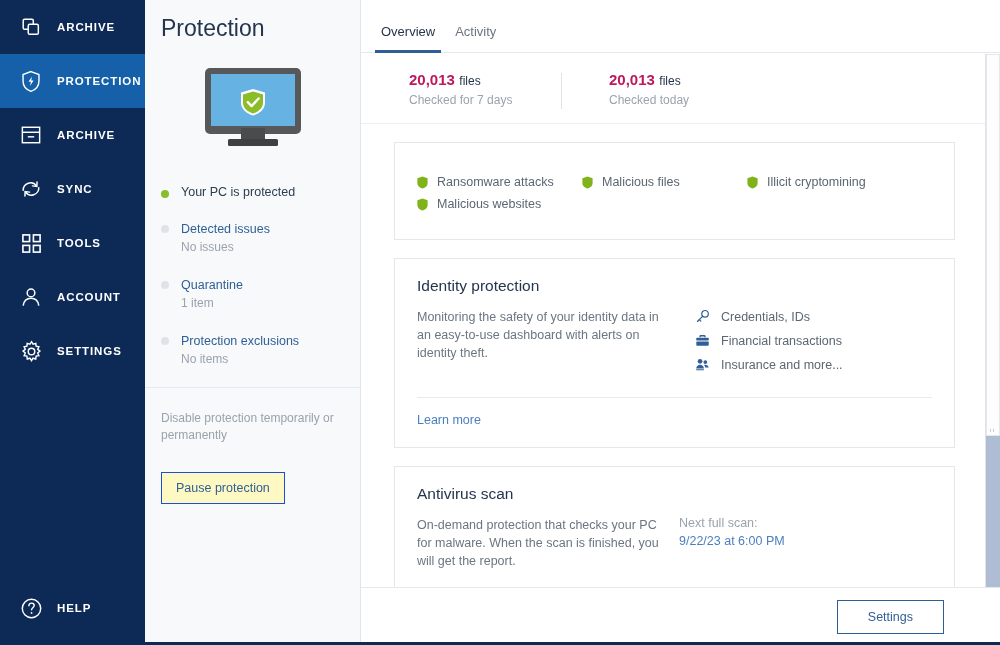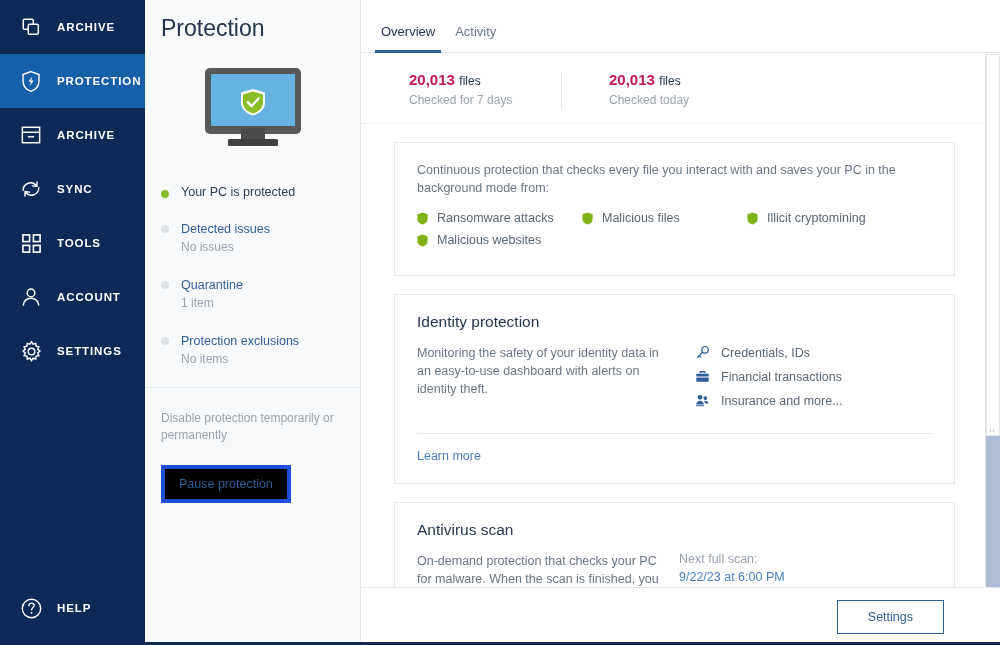--- a/index.html
+++ b/index.html
@@ -90,24 +90,24 @@
   .status-sub  { font-size: 12px; color: #9aa3ad; line-height: 17px; margin-top: 2px; }
   .detail-sep {
     height: 1px; background: #e6eaee;
     margin: 12px 0 0 0;
   }
   .detail-foot { padding: 22px 16px 0 16px; }
   .detail-foot-text {
     font-size: 12px; color: #9aa3ad; line-height: 17px;
   }
   .pause-btn {
-    margin-top: 21px;
+    margin-top: 28px;
     display: inline-block;
-    border: 4px solid #1d4ed8;
-    background: #000000;
+    border: 1px solid #1d4ed8;
+    background: #fef9c3;
     color: #2f5f96;
     font-size: 12.5px;
     padding: 8px 14px;
     cursor: pointer;
     font-family: inherit;
   }
 
   
   .main {
     flex: 1 1 auto;
@@ -450,21 +450,20 @@
           <span class="stat-num">20,013</span>
           <span class="stat-unit">files</span>
         </div>
         <div class="stat-sub">Checked today</div>
       </div>
     </div>
 
     <div class="scroll-area">
 
       <div class="card">
-        <div class="card-text">Continuous protection that checks every file you interact with and saves your PC in the background mode from:</div>
         <div class="shield-grid">
           <div class="shield-item">
             <span class="sh-ic">
               <svg width="11" height="13" viewBox="0 0 11 13">
                   <path d="M5.5 0.4 L10.6 2.2 V7 C10.6 10.2 8 11.8 5.5 12.6 C3 11.8 0.4 10.2 0.4 7 V2.2 Z" fill="#7fb319"></path>
                 </svg>
             </span>
             <span>Ransomware attacks</span>
           </div>
           <div class="shield-item">

